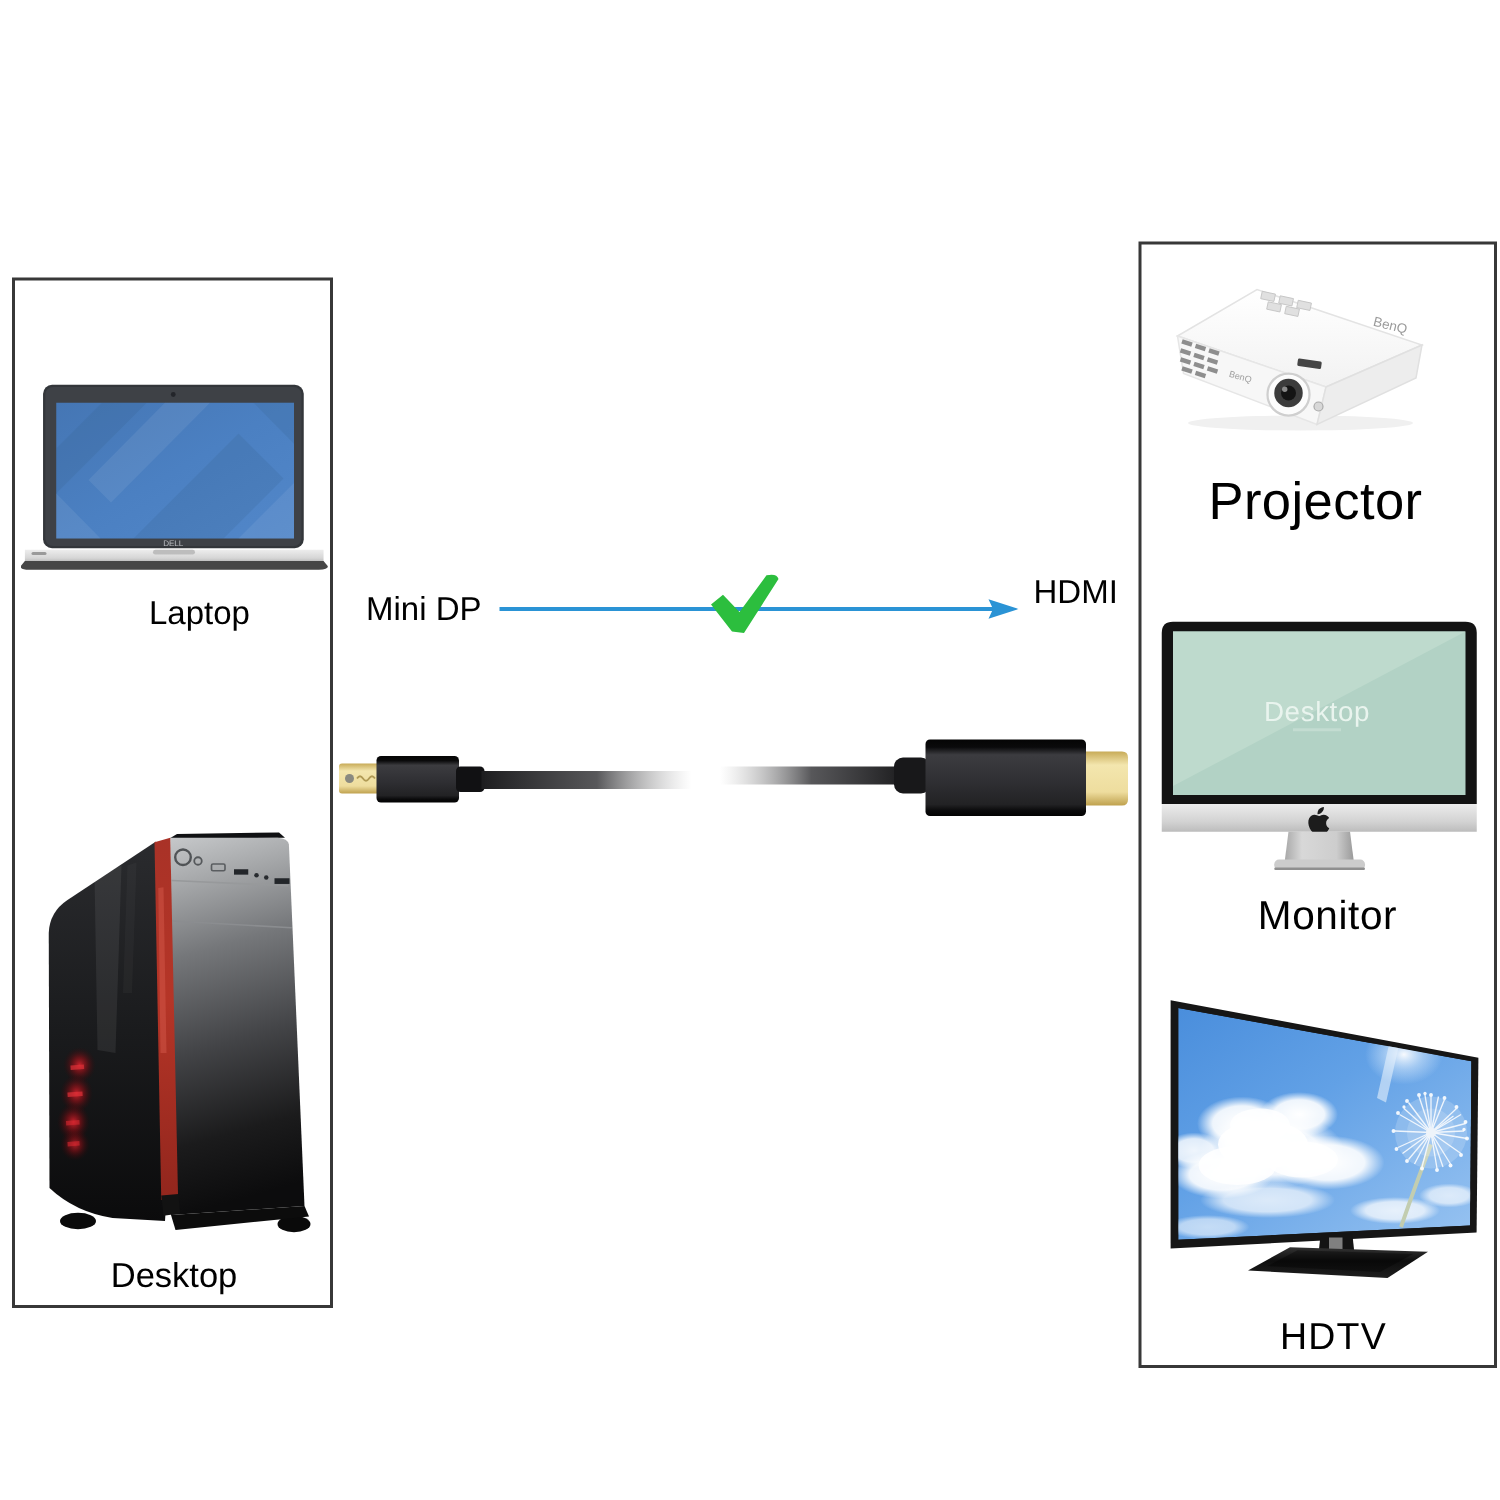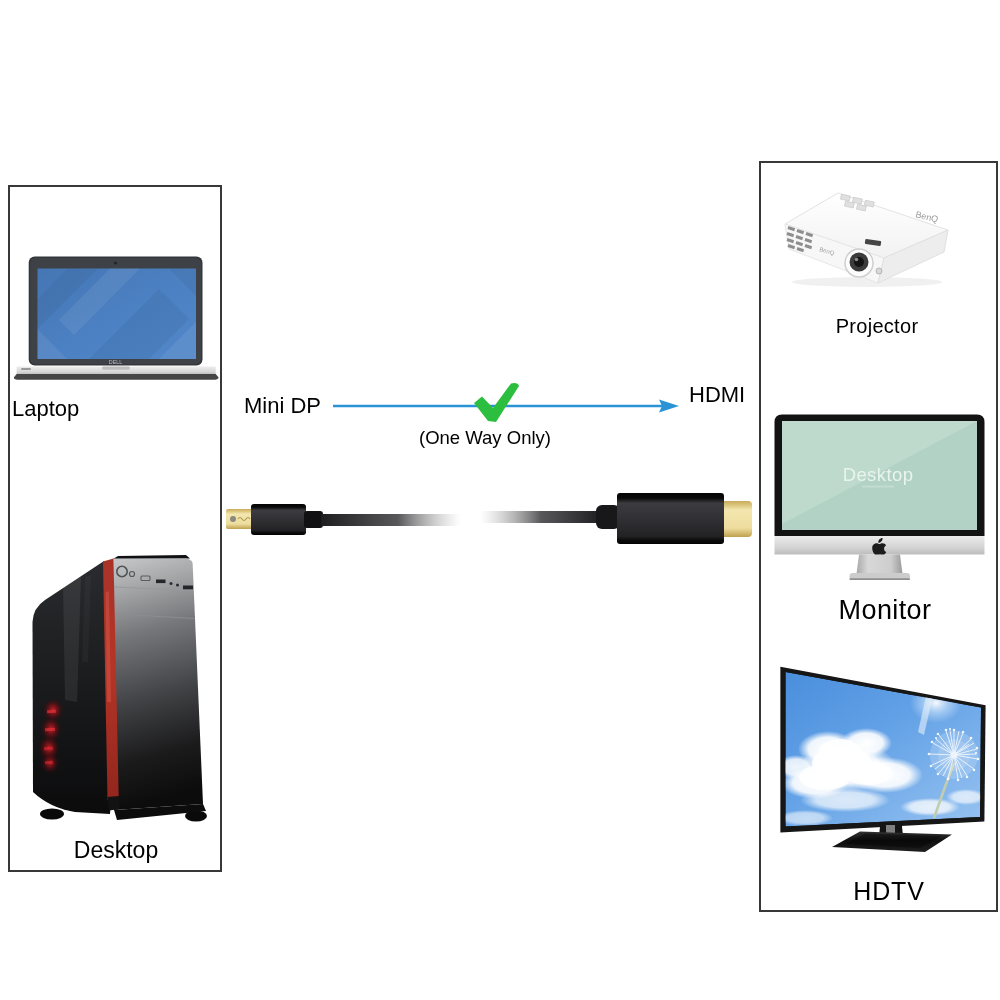--- a/index.html
+++ b/index.html
@@ -43,21 +43,21 @@
       <polygon points="96,16.5 126,16.5 60,83 45,68"></polygon>
       <polygon points="182,70 182,107 145,107"></polygon>
     </g>
     <circle cx="101.5" cy="11" r="1.6" fill="#23252a"></circle>
     <text x="101.5" y="112.2" font-size="5.4" fill="#b9bcc0" text-anchor="middle" font-family="Liberation Sans">DELL</text>
     <path d="M2.6,114.5 L201.7,114.5 L201.7,121.5 Q201.7,125.5 193,125.5 L11,125.5 Q2.6,125.5 2.6,121.5 Z" fill="url(#lbase)"></path>
     <path d="M2.6,122 L201.7,122 L204.6,125.5 Q204.6,127.8 198.5,127.8 L5.5,127.8 Q-0.3,127.8 -0.3,125.5 Z" fill="#464646"></path>
     <rect x="88" y="114.5" width="28" height="3.2" rx="1.6" fill="#bdbdbd"></rect>
     <rect x="7" y="116" width="10" height="2" rx="1" fill="#9a9a9a"></rect>
   </svg>
-  <div class="lbl" style="left:12px;top:396px;width:210px;text-align:left;font-size:22px;">Laptop</div>
+  <div class="lbl" style="left:28px;top:396px;width:210px;text-align:center;font-size:22px;">Laptop</div>
 
   <svg class="abs" style="left:25px;top:552px;" width="185" height="275" viewBox="0 0 185 275">
     <defs>
       <linearGradient id="tfront" x1="0" y1="0" x2="0.1" y2="1">
         <stop offset="0" stop-color="#c6c8ca"></stop>
           <stop offset="0.13" stop-color="#a6a8aa"></stop>
         <stop offset="0.32" stop-color="#75777a"></stop>
           <stop offset="0.58" stop-color="#434447"></stop>
         <stop offset="0.82" stop-color="#1b1b1c"></stop>
           <stop offset="1" stop-color="#0c0c0d"></stop>
@@ -119,21 +119,20 @@
   </svg>
   <div class="lbl" style="left:11px;top:837px;width:210px;text-align:center;font-size:23px;">Desktop</div>
 
   <div class="lbl" style="left:244px;top:393px;font-size:22px;text-align:center;">Mini DP</div>
   <div class="lbl" style="left:689px;top:382px;font-size:22px;">HDMI</div>
   <svg class="abs" style="left:330px;top:380px;" width="360" height="50" viewBox="0 0 360 50">
     <line x1="3" y1="26" x2="332" y2="26" stroke="#2a93d5" stroke-width="2.6"></line>
     <polygon points="329,19.5 349,26 329,32.5 332,26" fill="#2a93d5"></polygon>
     <path d="M144,23 L152,16.5 L163,28 L181,3.5 Q188,2 189,6 L166,42 L158,41 Z" fill="#2cbe3e"></path>
   </svg>
-  <div class="lbl" style="left:390px;top:427px;width:190px;text-align:center;font-size:18.5px;">(One Way Only)</div>
 
   <svg class="abs" style="left:218px;top:470px;" width="545" height="90" viewBox="0 0 545 90">
     <defs>
       <linearGradient id="cfadeL" x1="0" y1="0" x2="1" y2="0">
         <stop offset="0" stop-color="#1d1d1f"></stop>
           <stop offset="0.55" stop-color="#3a3a3d" stop-opacity="0.85"></stop>
         <stop offset="1" stop-color="#9a9a9a" stop-opacity="0"></stop>
       </linearGradient>
       <linearGradient id="cfadeR" x1="0" y1="0" x2="1" y2="0">
         <stop offset="0" stop-color="#9a9a9a" stop-opacity="0"></stop>
@@ -213,21 +212,21 @@
 
     <g fill="#e0e0e0" stroke="#c5c5c5" stroke-width="0.6">
       <rect x="66" y="10" width="9" height="5" transform="rotate(12 70 12)"></rect>
       <rect x="78" y="13" width="9" height="5" transform="rotate(12 82 15)"></rect>
       <rect x="90" y="16" width="9" height="5" transform="rotate(12 94 18)"></rect>
       <rect x="70" y="17" width="9" height="5" transform="rotate(12 74 19)"></rect>
       <rect x="82" y="20" width="9" height="5" transform="rotate(12 86 22)"></rect>
     </g>
     <text x="140" y="32" font-size="9" fill="#9a9a9a" transform="rotate(14 140 32)" font-family="Liberation Sans">BenQ</text>
   </svg>
-  <div class="lbl" style="left:760px;top:315px;width:234px;text-align:center;font-size:20px;letter-spacing:0.3px;">Projector</div>
+  <div class="lbl" style="left:760px;top:315px;width:234px;text-align:center;font-size:35px;letter-spacing:0.3px;">Projector</div>
 
   <svg class="abs" style="left:770px;top:410px;" width="220" height="175" viewBox="0 0 220 175">
     <defs>
       <linearGradient id="mneck" x1="0" y1="0" x2="1" y2="0">
         <stop offset="0" stop-color="#a8a8a8"></stop>
           <stop offset="0.25" stop-color="#d8d8d8"></stop>
         <stop offset="0.75" stop-color="#cdcdcd"></stop>
           <stop offset="1" stop-color="#9a9a9a"></stop>
       </linearGradient>
       <linearGradient id="mchin" x1="0" y1="0" x2="0" y2="1">

